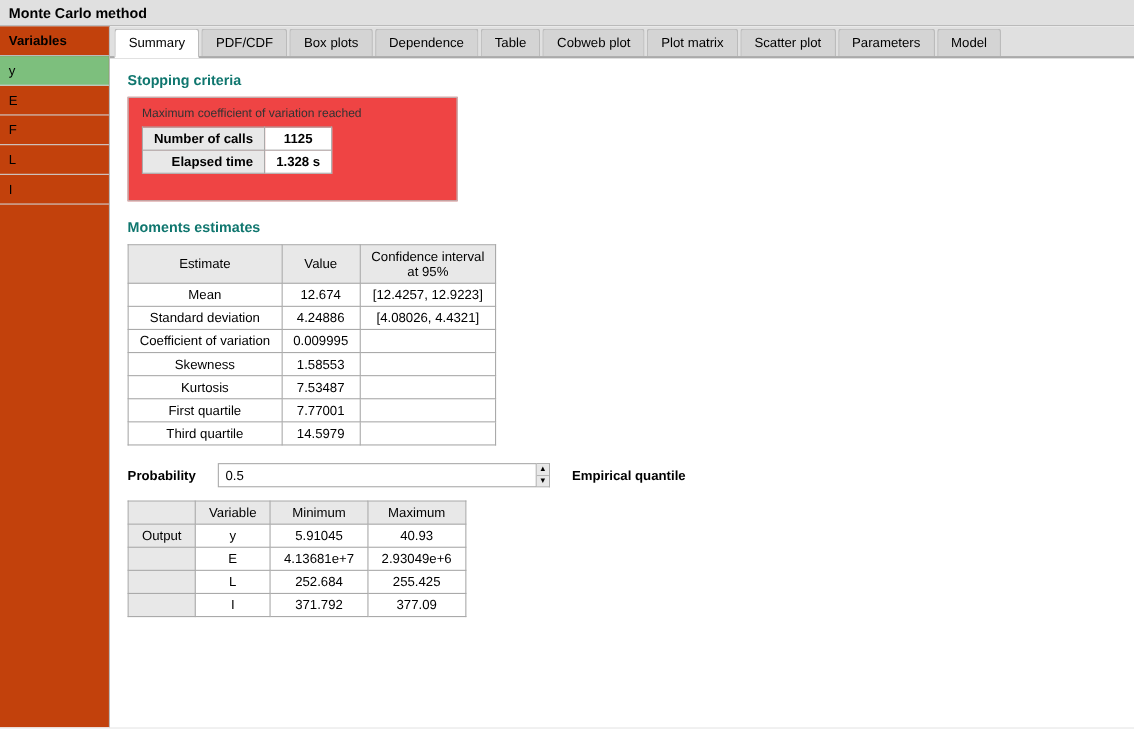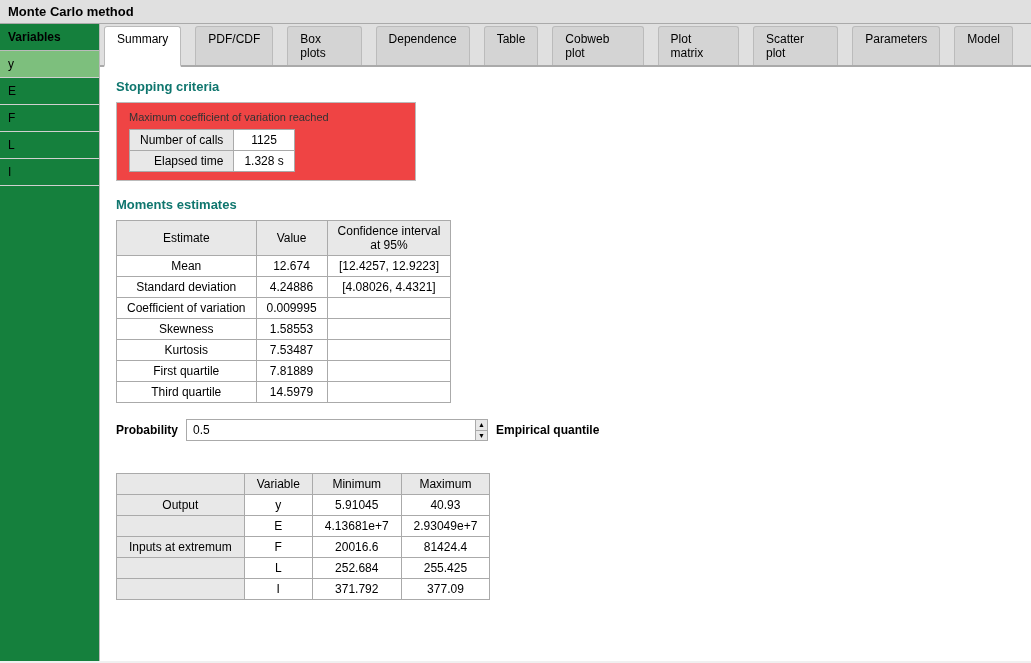--- a/index.html
+++ b/index.html
@@ -13,21 +13,21 @@
       font-size: 13px;
     }
 
     .main-container {
       display: flex;
       height: calc(663px - 26px);
     }
 
     .sidebar {
       width: 100px;
-      background: #15803d;
+      background: #c2410c;
       border-right: 1px solid #bbb;
       padding: 0;
     }
 
     .sidebar-header {
       padding: 6px 8px;
       font-weight: bold;
       font-size: 12px;
       border-bottom: 1px solid #bbb;
     }
@@ -57,21 +57,21 @@
       padding: 2px 4px 0;
     }
 
     .tab {
       padding: 5px 12px;
       border: 1px solid #bbb;
       border-bottom: none;
       background: #d4d4d4;
       cursor: pointer;
       font-size: 12px;
-      margin-right: 14px;
+      margin-right: 2px;
       border-radius: 3px 3px 0 0;
     }
 
     .tab.active {
       background: #fff;
       border-bottom: 2px solid #fff;
       margin-bottom: -2px;
       z-index: 1;
     }
 
@@ -127,22 +127,22 @@
     }
 
     .moments-table th {
       background: #e8e8e8;
       font-weight: normal;
     }
 
     .probability-row {
       display: flex;
       align-items: center;
-      margin-bottom: 32px;
-      gap: 8px;
+      margin-bottom: 12px;
+      gap: 20px;
     }
 
     .prob-label {
       font-size: 12px;
       font-weight: bold;
     }
 
     .prob-input {
       border: 1px solid #aaa;
       padding: 3px 6px;
@@ -248,21 +248,21 @@
       <div class="tab">Parameters</div>
       <div class="tab">Model</div>
     </div>
 
     <div class="panel">
 
       
       <div class="section-title">Stopping criteria</div>
       <div class="criteria-box">
         <div class="criteria-label">Maximum coefficient of variation reached</div>
-        <table class="moments-table" style="margin-top:0; margin-bottom:0;">
+        <table class="moments-table" style="margin-top:0; margin-bottom:16px;font-weight:bold;">
           <tbody>
               <tr>
             <td class="criteria-cell label">Number of calls</td>
             <td class="criteria-cell">1125</td>
           </tr>
           <tr>
             <td class="criteria-cell label">Elapsed time</td>
             <td class="criteria-cell">1.328 s</td>
           </tr>
         </tbody>
@@ -300,21 +300,21 @@
             <td>1.58553</td>
             <td></td>
           </tr>
           <tr>
             <td>Kurtosis</td>
             <td>7.53487</td>
             <td></td>
           </tr>
           <tr>
             <td>First quartile</td>
-            <td>7.81889</td>
+            <td>7.77001</td>
             <td></td>
           </tr>
           <tr>
             <td>Third quartile</td>
             <td>14.5979</td>
             <td></td>
           </tr>
         </tbody>
       </table>
 
@@ -345,27 +345,21 @@
           <tr>
             <td class="row-header">Output</td>
             <td>y</td>
             <td>5.91045</td>
             <td>40.93</td>
           </tr>
           <tr>
             <td class="row-header"></td>
             <td>E</td>
             <td>4.13681e+7</td>
-            <td>2.93049e+7</td>
-          </tr>
-          <tr>
-            <td class="row-header">Inputs at extremum</td>
-            <td>F</td>
-            <td>20016.6</td>
-            <td>81424.4</td>
+            <td>2.93049e+6</td>
           </tr>
           <tr>
             <td class="row-header"></td>
             <td>L</td>
             <td>252.684</td>
             <td>255.425</td>
           </tr>
           <tr>
             <td class="row-header"></td>
             <td>I</td>

